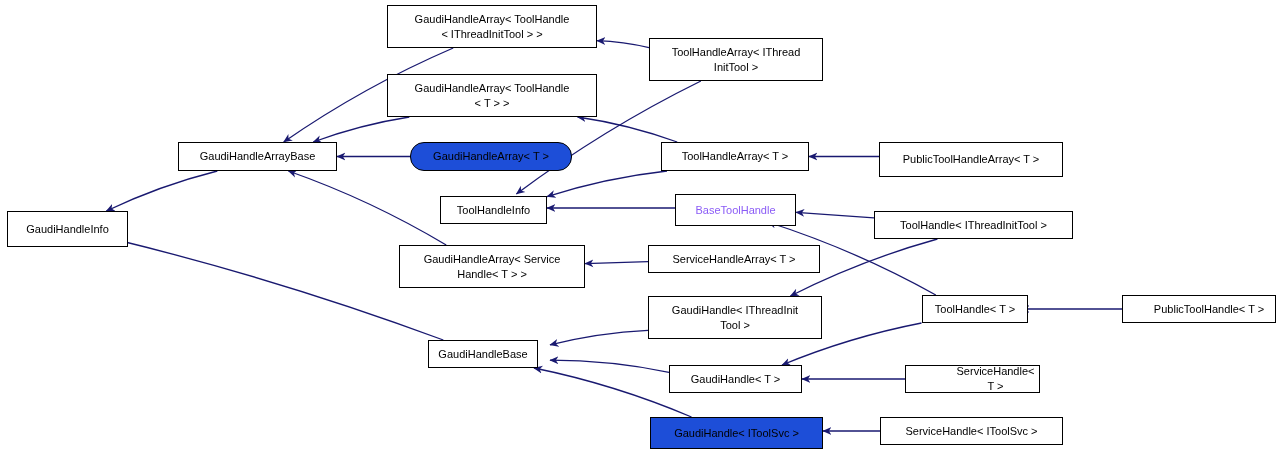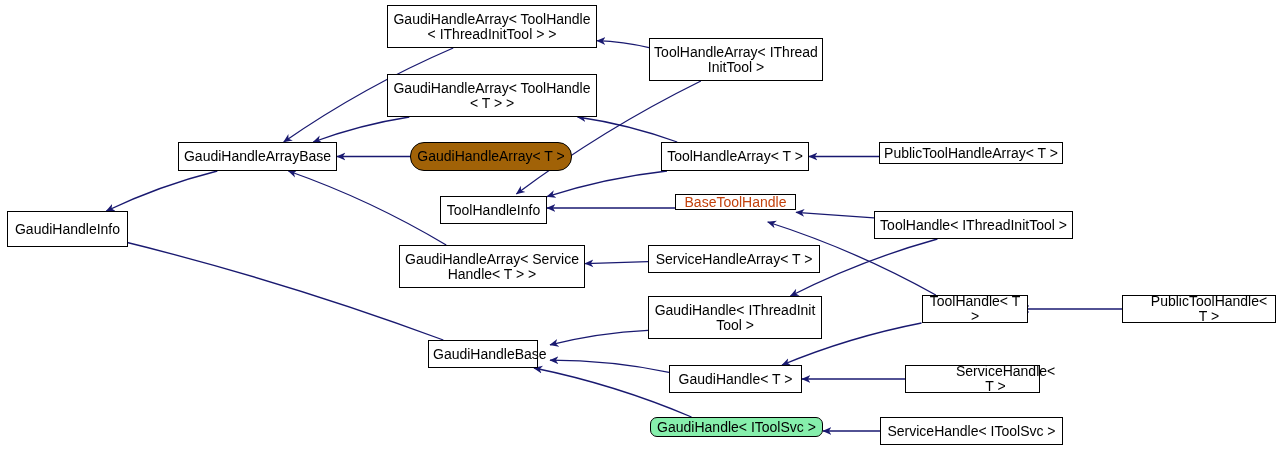--- a/index.html
+++ b/index.html
@@ -27,21 +27,21 @@
   .node {
     position: absolute;
     box-sizing: border-box;
     border: 1px solid #000000;
     background: #ffffff;
     color: #000000;
     display: flex;
     align-items: center;
     justify-content: center;
     text-align: center;
-    font-size: 14px;
+    font-size: 11px;
     line-height: 15px;
     letter-spacing: 0px;
     white-space: pre-line;
     z-index: 2;
   }
   .node-label {
     display: block;
     width: 100%;
     padding: 0 4px;
     box-sizing: border-box;
@@ -85,33 +85,33 @@
   </svg>
 
   <div id="node-layer">
       <div class="node" style="left: 387px; top: 5px; width: 210px; height: 43px; border-color: rgb(0, 0, 0); background: rgb(255, 255, 255); color: rgb(0, 0, 0);"><span class="node-label">GaudiHandleArray&lt; ToolHandle
 &lt; IThreadInitTool &gt; &gt;</span></div>
       <div class="node" style="left: 649px; top: 38px; width: 174px; height: 43px; border-color: rgb(0, 0, 0); background: rgb(255, 255, 255); color: rgb(0, 0, 0);"><span class="node-label">ToolHandleArray&lt; IThread
 InitTool &gt;</span></div>
       <div class="node" style="left: 387px; top: 74px; width: 210px; height: 43px; border-color: rgb(0, 0, 0); background: rgb(255, 255, 255); color: rgb(0, 0, 0);"><span class="node-label">GaudiHandleArray&lt; ToolHandle
 &lt; T &gt; &gt;</span></div>
       <div class="node" style="left: 178px; top: 142px; width: 159px; height: 29px; border-color: rgb(0, 0, 0); background: rgb(255, 255, 255); color: rgb(0, 0, 0);"><span class="node-label">GaudiHandleArrayBase</span></div>
-      <div class="node" style="left: 410px; top: 142px; width: 162px; height: 29px; border-color: rgb(0, 0, 0); background: #a16207; color: rgb(0, 0, 0); border-radius: 14px;"><span class="node-label">GaudiHandleArray&lt; T &gt;</span></div>
+      <div class="node" style="left: 410px; top: 142px; width: 162px; height: 29px; border-color: rgb(0, 0, 0); background: #1d4ed8; color: rgb(0, 0, 0); border-radius: 14px;"><span class="node-label">GaudiHandleArray&lt; T &gt;</span></div>
       <div class="node" style="left: 661px; top: 142px; width: 148px; height: 29px; border-color: rgb(0, 0, 0); background: rgb(255, 255, 255); color: rgb(0, 0, 0);"><span class="node-label">ToolHandleArray&lt; T &gt;</span></div>
-      <div class="node" style="left: 879px; top: 142px; width: 184px; height: 22px; border-color: rgb(0, 0, 0); background: rgb(255, 255, 255); color: rgb(0, 0, 0);"><span class="node-label">PublicToolHandleArray&lt; T &gt;</span></div>
+      <div class="node" style="left: 879px; top: 142px; width: 184px; height: 35px; border-color: rgb(0, 0, 0); background: rgb(255, 255, 255); color: rgb(0, 0, 0);"><span class="node-label">PublicToolHandleArray&lt; T &gt;</span></div>
       <div class="node" style="left: 440px; top: 196px; width: 107px; height: 28px; border-color: rgb(0, 0, 0); background: rgb(255, 255, 255); color: rgb(0, 0, 0);"><span class="node-label">ToolHandleInfo</span></div>
-      <div class="node" style="left: 675px; top: 194px; width: 121px; height: 16px; border-color: rgb(0, 0, 0); background: rgb(255, 255, 255); color: #c2410c;"><span class="node-label">BaseToolHandle</span></div>
+      <div class="node" style="left: 675px; top: 194px; width: 121px; height: 32px; border-color: rgb(0, 0, 0); background: rgb(255, 255, 255); color: #8b5cf6;"><span class="node-label">BaseToolHandle</span></div>
       <div class="node" style="left: 7px; top: 211px; width: 121px; height: 36px; border-color: rgb(0, 0, 0); background: rgb(255, 255, 255); color: rgb(0, 0, 0);"><span class="node-label">GaudiHandleInfo</span></div>
       <div class="node" style="left: 874px; top: 211px; width: 199px; height: 28px; border-color: rgb(0, 0, 0); background: rgb(255, 255, 255); color: rgb(0, 0, 0);"><span class="node-label">ToolHandle&lt; IThreadInitTool &gt;</span></div>
       <div class="node" style="left: 399px; top: 245px; width: 186px; height: 43px; border-color: rgb(0, 0, 0); background: rgb(255, 255, 255); color: rgb(0, 0, 0);"><span class="node-label">GaudiHandleArray&lt; Service
 Handle&lt; T &gt; &gt;</span></div>
       <div class="node" style="left: 648px; top: 245px; width: 172px; height: 28px; border-color: rgb(0, 0, 0); background: rgb(255, 255, 255); color: rgb(0, 0, 0);"><span class="node-label">ServiceHandleArray&lt; T &gt;</span></div>
       <div class="node" style="left: 648px; top: 296px; width: 174px; height: 43px; border-color: rgb(0, 0, 0); background: rgb(255, 255, 255); color: rgb(0, 0, 0);"><span class="node-label">GaudiHandle&lt; IThreadInit
 Tool &gt;</span></div>
       <div class="node" style="left: 915px; top: 295px; width: 106px; height: 28px; border-color: rgb(0, 0, 0); background: rgb(255, 255, 255); color: rgb(0, 0, 0); margin-left: 7px;"><span class="node-label">ToolHandle&lt; T &gt;</span></div>
       <div class="node" style="left: 1122px; top: 295px; width: 154px; height: 28px; border-color: rgb(0, 0, 0); background: rgb(255, 255, 255); color: rgb(0, 0, 0); padding-left: 20px;"><span class="node-label">PublicToolHandle&lt; T &gt;</span></div>
       <div class="node" style="left: 428px; top: 340px; width: 110px; height: 28px; border-color: rgb(0, 0, 0); background: rgb(255, 255, 255); color: rgb(0, 0, 0);"><span class="node-label">GaudiHandleBase</span></div>
       <div class="node" style="left: 669px; top: 365px; width: 133px; height: 28px; border-color: rgb(0, 0, 0); background: rgb(255, 255, 255); color: rgb(0, 0, 0);"><span class="node-label">GaudiHandle&lt; T &gt;</span></div>
       <div class="node" style="left: 905px; top: 365px; width: 135px; height: 28px; border-color: rgb(0, 0, 0); background: rgb(255, 255, 255); color: rgb(0, 0, 0); padding-left: 46px;"><span class="node-label">ServiceHandle&lt; T &gt;</span></div>
-      <div class="node" style="left: 650px; top: 417px; width: 173px; height: 20px; border-color: rgb(0, 0, 0); background: #86efac; color: rgb(0, 0, 0); border-radius: 7px;"><span class="node-label">GaudiHandle&lt; IToolSvc &gt;</span></div>
+      <div class="node" style="left: 650px; top: 417px; width: 173px; height: 32px; border-color: rgb(0, 0, 0); background: #1d4ed8; color: rgb(0, 0, 0);"><span class="node-label">GaudiHandle&lt; IToolSvc &gt;</span></div>
       <div class="node" style="left: 880px; top: 417px; width: 183px; height: 28px; border-color: rgb(0, 0, 0); background: rgb(255, 255, 255); color: rgb(0, 0, 0);"><span class="node-label">ServiceHandle&lt; IToolSvc &gt;</span></div>
     </div>
 </div>
 
 </body></html>

